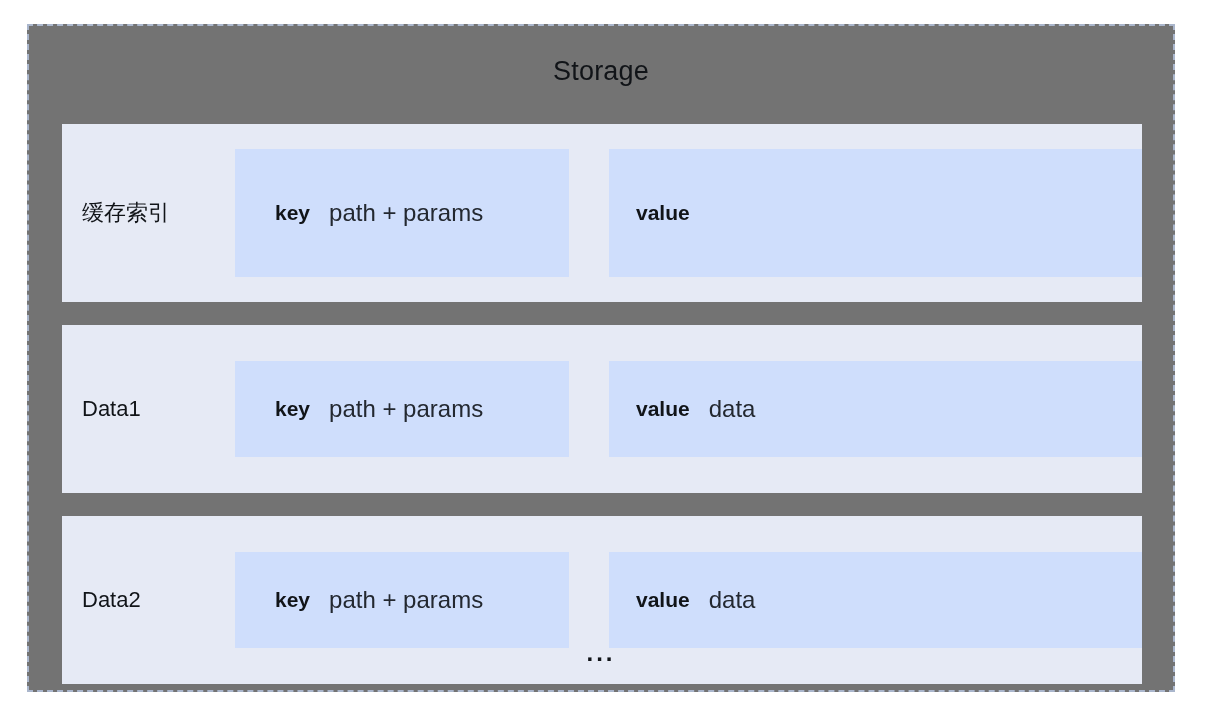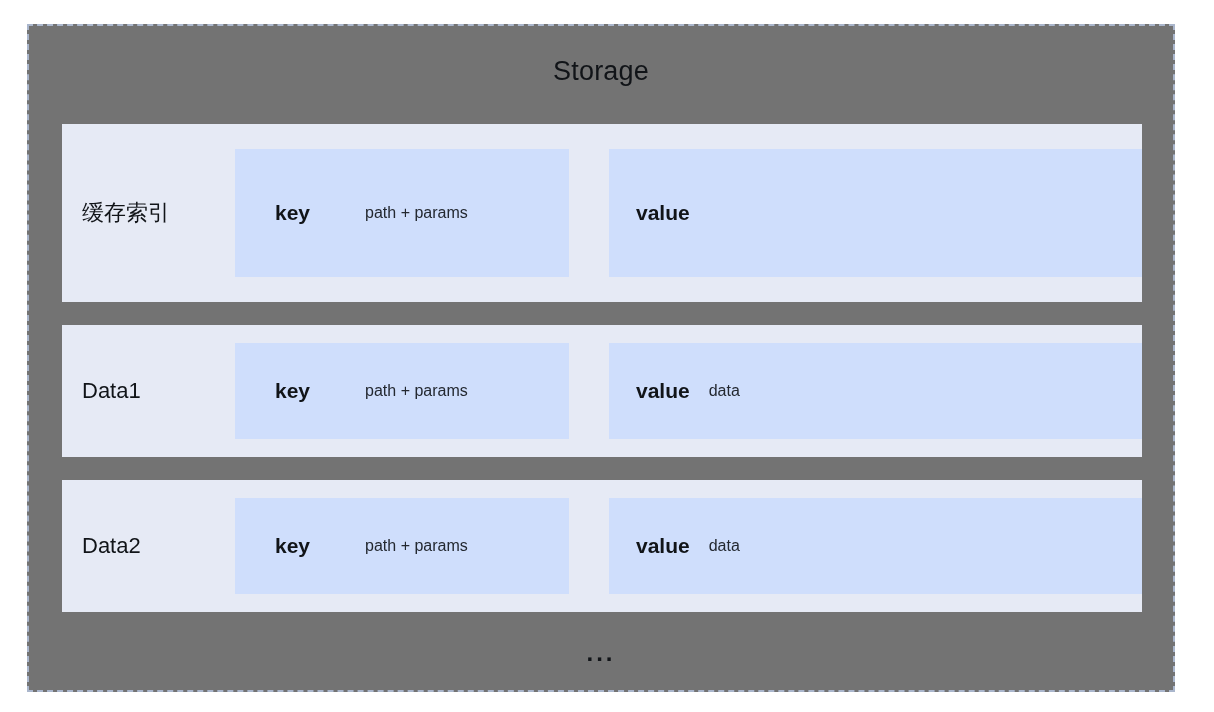--- a/index.html
+++ b/index.html
@@ -50,21 +50,21 @@
   .row-band {
     position: relative;
     box-sizing: border-box;
     background: #e6eaf5;
     height: 178px;
     margin-bottom: 23px;
     display: flex;
     align-items: center;
   }
   .row-band.compact {
-    height: 132px;
+    height: 168px;
   }
 
   .row-label {
     flex: 0 0 173px;
     padding-left: 20px;
     box-sizing: border-box;
     font-size: 22px;
     font-weight: 400;
     color: #111418;
     white-space: nowrap;
@@ -77,39 +77,38 @@
     align-items: center;
     height: 128px;
   }
   .field-box.compact {
     height: 96px;
   }
 
   .key-box {
     flex: 0 0 334px;
     padding-left: 40px;
-    gap: 36px;
   }
 
   .value-box {
     flex: 1 1 auto;
     margin-left: 40px;
     padding-left: 27px;
     padding-right: 19px;
   }
 
   .field-label {
     font-size: 21px;
     font-weight: 700;
     color: #111418;
     white-space: nowrap;
   }
 
   .field-value {
-    font-size: 16px;
+    font-size: 24px;
     font-weight: 400;
     color: #232830;
     margin-left: 19px;
     white-space: nowrap;
   }
 
   
   .subfields {
     display: flex;
     align-items: center;

